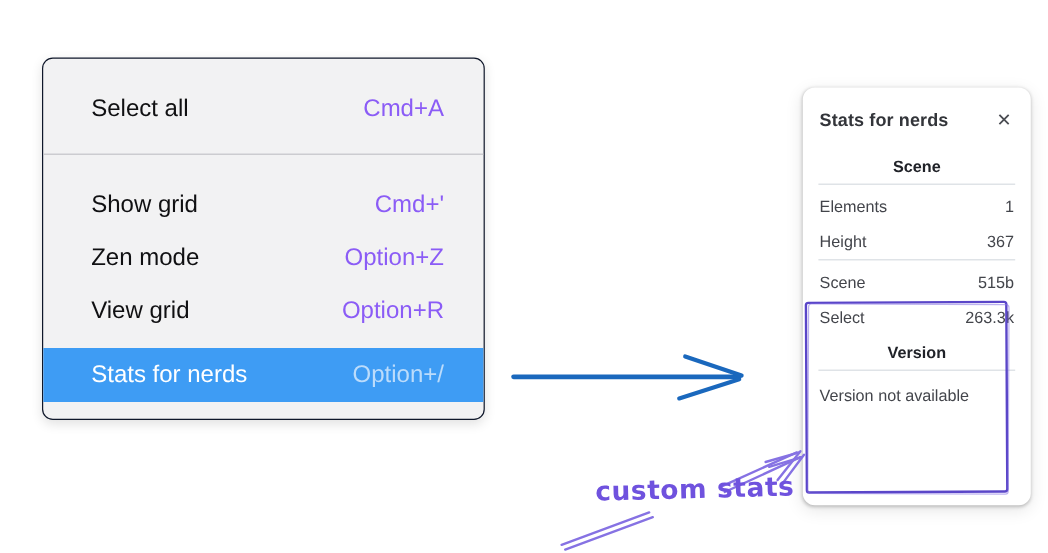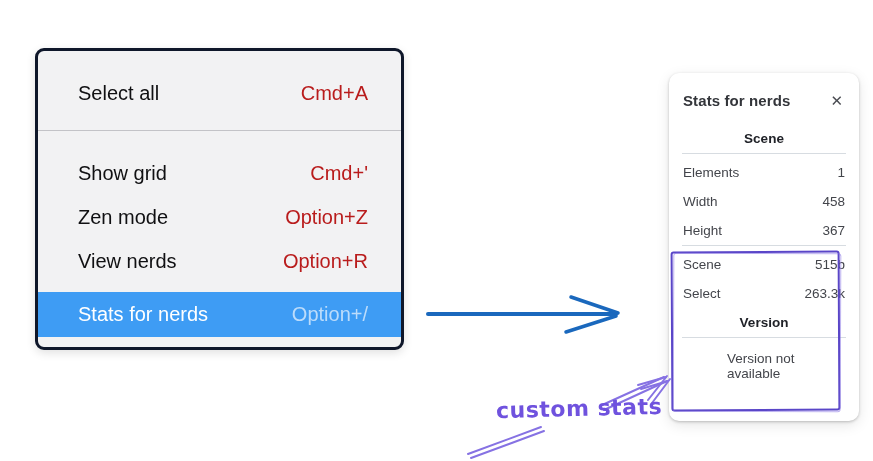--- a/index.html
+++ b/index.html
@@ -3,35 +3,35 @@
 <meta charset="utf-8">
 <style>
   * { margin: 0; padding: 0; box-sizing: border-box; }
   html, body { width: 873px; height: 461px; background: #ffffff; overflow: hidden; }
   body { font-family: "Liberation Sans", sans-serif; position: relative; }
 
   
   .context-menu {
     position: absolute; left: 35px; top: 48px; width: 369px; height: 302px;
     background: #f2f2f3;
-    border: 3px solid #0f172a;
+    border: 1px solid #0f172a;
     border-radius: 9px;
     box-shadow: 0 3px 10px rgba(0,0,0,0.12);
     padding-top: 20px;
     overflow: hidden;
   }
   .menu-item {
     height: 44px;
     display: flex; align-items: center; justify-content: space-between;
     padding: 0 33px 0 40px;
     font-size: 20px;
     color: #101012;
     cursor: default;
   }
-  .menu-item .shortcut { color: #b91c1c; }
+  .menu-item .shortcut { color: #8b5cf6; }
   .menu-divider {
     height: 1px; background: #c3c3c7; border: none;
     margin: 15px 0 20px 0; width: 100%;
   }
   .menu-item.selected {
     background: #3e9cf4;
     color: #ffffff;
     height: 45px;
     margin-top: 9px;
   }
@@ -58,21 +58,21 @@
   .sec-head {
     text-align: center; font-weight: 700; font-size: 13.5px; color: #202228;
     margin-top: 21px; margin-bottom: 7px;
   }
   .sec-head.tight { margin-top: 7px; }
   .sec-rule { border: none; border-top: 1px solid #d7dce1; margin: 0 1px 4px 1px; }
   .stat-row {
     display: flex; justify-content: space-between; align-items: center;
     height: 29px; font-size: 13.5px; color: #43454b; padding: 0 2px; gap: 28px;
   }
-  .stat-note { font-size: 13.5px; color: #43454b; padding: 9px 2px 0 2px; margin-left: 44px; }
+  .stat-note { font-size: 13.5px; color: #43454b; padding: 9px 2px 0 2px; }
 
   
   .anno-rect {
     position: absolute; left: 671px; top: 251px; width: 169px; height: 160px;
     border: 2px solid #5a46c8; border-radius: 3px;
     transform: rotate(-0.3deg);
     pointer-events: auto;
   }
   .anno-rect-echo {
     position: absolute; left: 673px; top: 253px; width: 168px; height: 159px;
@@ -100,44 +100,40 @@
   <hr class="menu-divider">
   <div class="menu-item">
     <span>Show grid</span>
     <span class="shortcut">Cmd+'</span>
   </div>
   <div class="menu-item">
     <span>Zen mode</span>
     <span class="shortcut">Option+Z</span>
   </div>
   <div class="menu-item">
-    <span>View nerds</span>
+    <span>View grid</span>
     <span class="shortcut">Option+R</span>
   </div>
   <div class="menu-item selected">
     <span>Stats for nerds</span>
     <span class="shortcut">Option+/</span>
   </div>
 </div>
 
 <div class="stats-panel">
   <div class="stats-title-row">
     <span class="stats-title">Stats for nerds</span>
     <button class="stats-close">✕</button>
   </div>
 
   <div class="sec-head">Scene</div>
   <hr class="sec-rule">
   <div class="stat-row">
     <span>Elements</span>
     <span>1</span>
-  </div>
-  <div class="stat-row">
-    <span>Width</span>
-    <span>458</span>
   </div>
   <div class="stat-row">
     <span>Height</span>
     <span>367</span>
   </div>
 
   <hr class="sec-rule">
   <div class="stat-row">
     <span>Scene</span>
     <span>515b</span>

